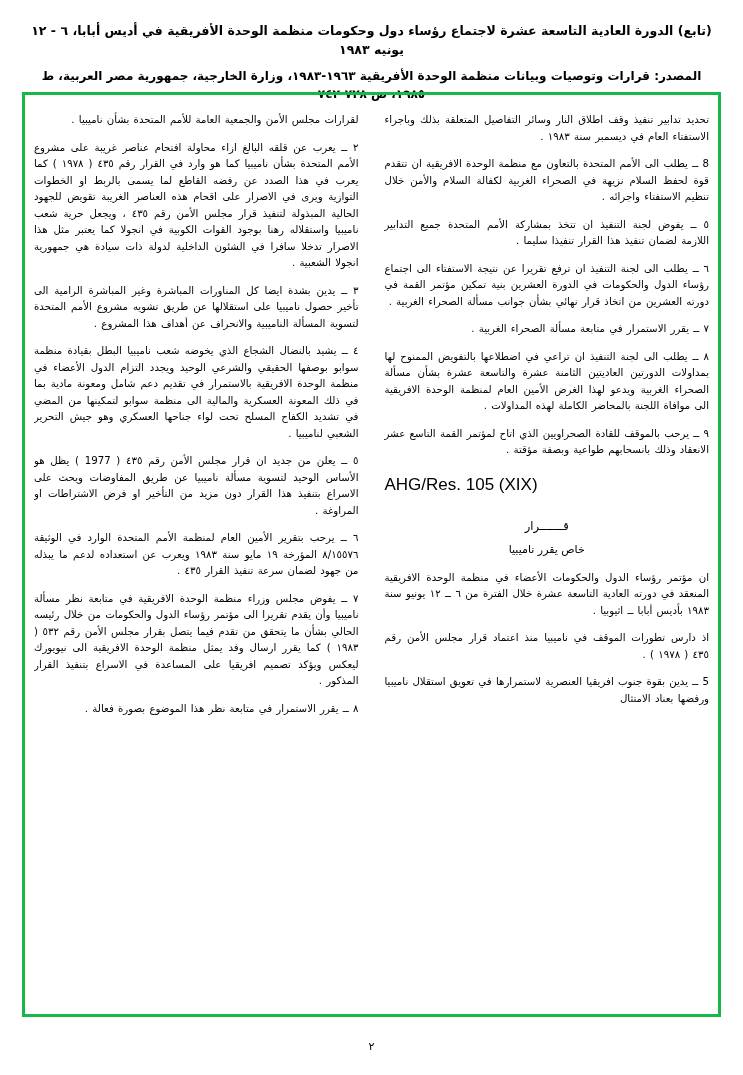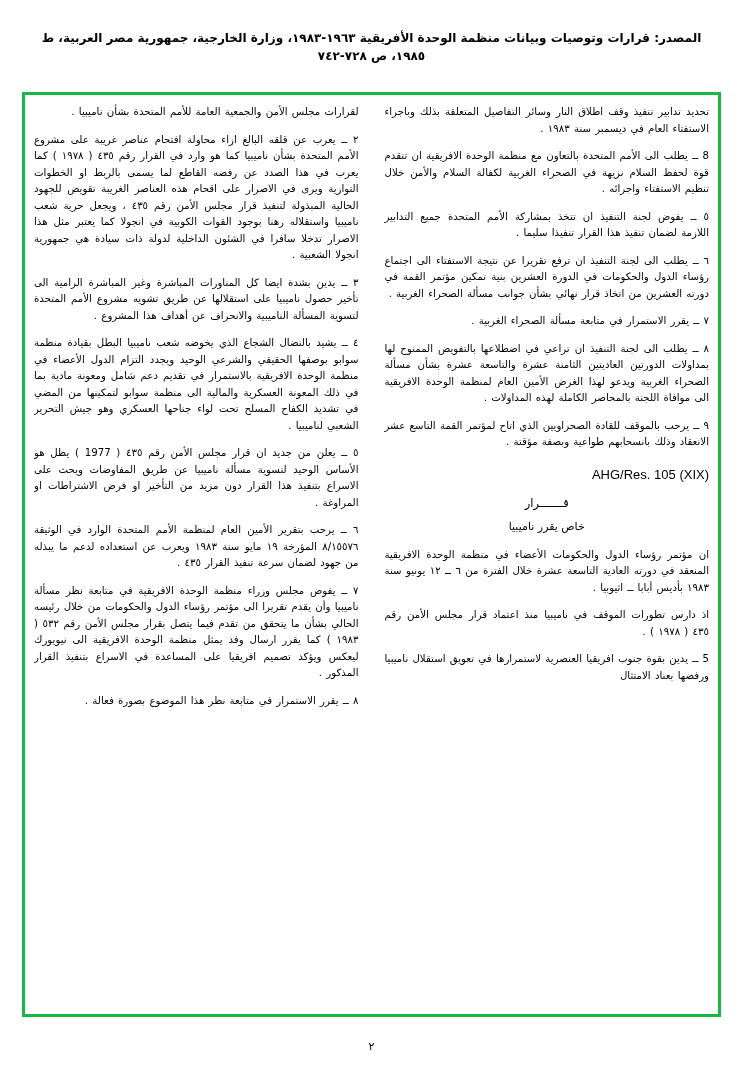--- a/index.html
+++ b/index.html
@@ -66,28 +66,28 @@
   }
   p.para {
     font-size: 10.2px;
     line-height: 1.62;
     margin: 0 0 11px 0;
     text-align: justify;
     text-justify: inter-word;
     word-spacing: 1px;
   }
   p.para.first {
-    margin-top: 0;
+    margin-top: 8px;
   }
   .res-code {
-    font-size: 13px;
+    font-size: 17px;
     font-family: "Liberation Sans", sans-serif;
     direction: ltr;
-    text-align: right;
-    margin: 16px 0 14px 0;
+    text-align: left;
+    margin: 16px 0 24px 0;
     font-weight: normal;
   }
   .res-title {
     font-size: 11.5px;
     text-align: center;
     margin: 0 0 10px 0;
     letter-spacing: 2px;
   }
   .res-subtitle {
     font-size: 11px;
@@ -102,20 +102,21 @@
     text-align: center;
     font-size: 11px;
   }
 </style>
 </head>
 <body>
 
 <div class="page">
 
   <div class="header">
+    <div class="header-title">(تابع) الدورة العادية التاسعة عشرة لاجتماع رؤساء دول وحكومات منظمة الوحدة الأفريقية في أديس أبابا، ٦ - ١٢ يونيه ١٩٨٣</div>
     <div class="header-source">المصدر: قرارات وتوصيات وبيانات منظمة الوحدة الأفريقية ١٩٦٣-١٩٨٣، وزارة الخارجية، جمهورية مصر العربية، ط ١٩٨٥، ص ٧٢٨-٧٤٢</div>
   </div>
 
   <div class="frame"></div>
 
   <div class="columns">
 
     <div class="col">
       <p class="para first">تحديد تدابير تنفيذ وقف اطلاق النار وسائر التفاصيل المتعلقة بذلك وباجراء الاستفتاء العام في ديسمبر سنة ١٩٨٣ .</p>
       <p class="para">8 ــ يطلب الى الأمم المتحدة بالتعاون مع منظمة الوحدة الافريقية ان تتقدم قوة لحفظ السلام نزيهة في الصحراء الغربية لكفالة السلام والأمن خلال تنظيم الاستفتاء واجرائه .</p>

